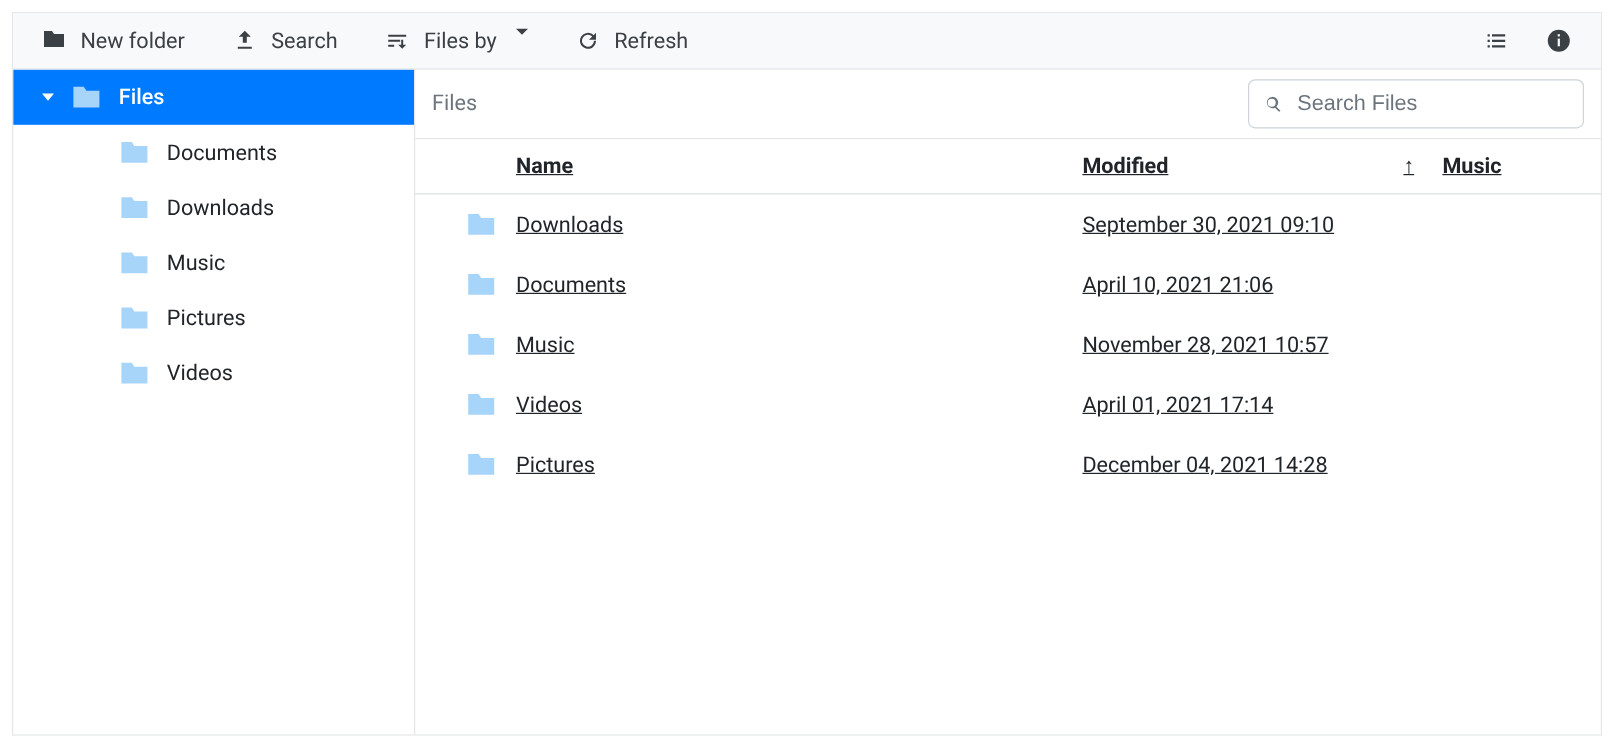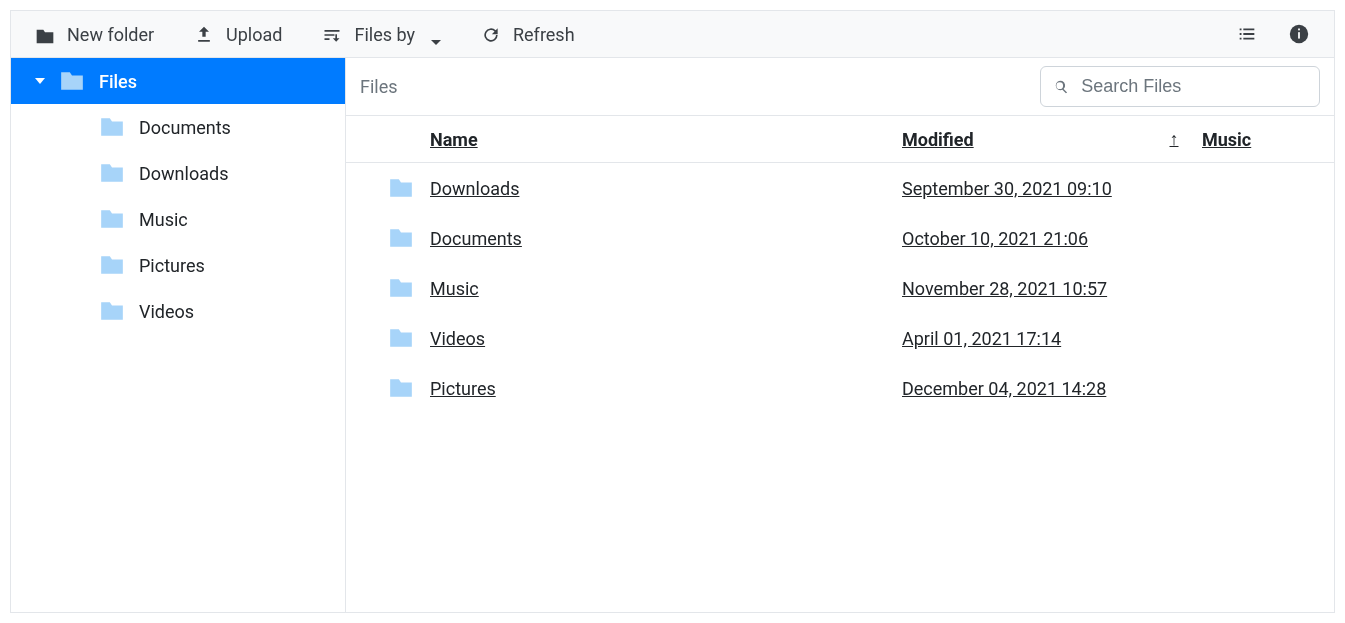--- a/index.html
+++ b/index.html
@@ -22,21 +22,21 @@
   .toolbar {
     background: #f8f9fa;
     border-bottom: 1px solid #e3e6ea;
     display: flex;
     align-items: center;
     padding: 12px 24px;
     gap: 40px;
   }
   .toolbar .btn {
     display: flex;
-    align-items: flex-end;
+    align-items: flex-start;
     gap: 12px;
     color: #3b4045;
     cursor: pointer;
   }
   .toolbar .spacer { flex: 1; }
   .toolbar .icon-btn { cursor: pointer; color: #3b4045; display:flex; align-items:center; }
   .toolbar .right-icons { display:flex; gap:30px; align-items:center; }
   .chev-down {
     width:0;height:0;border-left:5px solid transparent;border-right:5px solid transparent;border-top:5px solid #3b4045;margin-left:4px;
   }
@@ -121,21 +121,21 @@
           </svg>
       </span>
       <span>New folder</span>
     </div>
     <div class="btn">
       <span>
         <svg width="20" height="20" viewBox="0 0 24 24">
             <path fill="#3b4045" d="M5 20h14v-2H5v2zM12 2L6 8h4v6h4V8h4l-6-6z"></path>
           </svg>
       </span>
-      <span>Upload</span>
+      <span>Search</span>
     </div>
     <div class="btn">
       <span>
         <svg width="20" height="20" viewBox="0 0 24 24">
             <path fill="#3b4045" d="M3 18v-2h6v2H3zm0-5v-2h12v2H3zm0-7h18v2H3V6zM17 20l-4-4h3v-5h2v5h3l-4 4z"></path>
           </svg>
       </span>
       <span>Files by</span>
       <span class="chev-down"></span>
     </div>
@@ -239,21 +239,21 @@
             <td></td>
             <td></td>
           </tr>
           <tr>
             <td class="col-icon">
                 <svg class="folder-ico-sm" viewBox="0 0 24 20">
                   <path fill="#a7d4f9" d="M10 2H2v16h20V5H12l-2-3z"></path>
                 </svg>
               </td>
             <td>Documents</td>
-            <td>October 10, 2021 21:06</td>
+            <td>April 10, 2021 21:06</td>
             <td></td>
             <td></td>
           </tr>
           <tr>
             <td class="col-icon">
                 <svg class="folder-ico-sm" viewBox="0 0 24 20">
                   <path fill="#a7d4f9" d="M10 2H2v16h20V5H12l-2-3z"></path>
                 </svg>
               </td>
             <td>Music</td>

